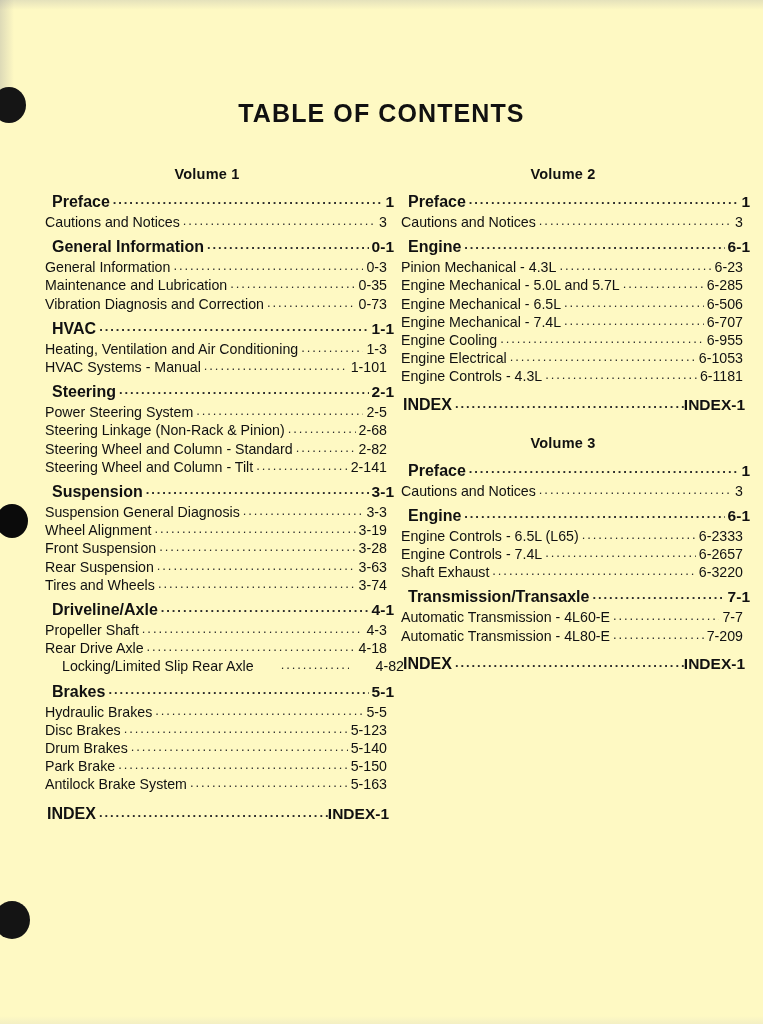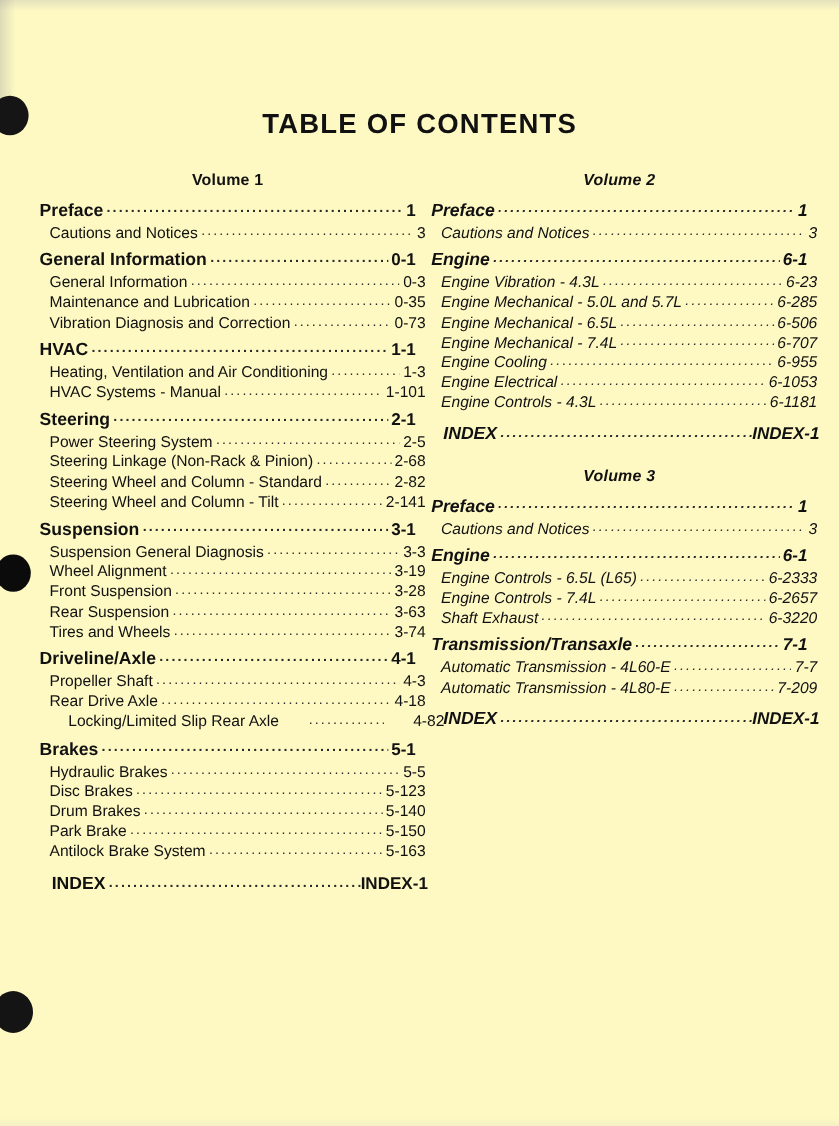--- a/index.html
+++ b/index.html
@@ -63,24 +63,24 @@
   }
 
   .columns {
     position: absolute;
     top: 156px;
     left: 0;
     width: 763px;
   }
   .col {
     position: absolute;
-    top: 0;
+    top: 10px;
   }
   .col-left  { left: 36px;  width: 342px; }
-  .col-right { left: 392px; width: 342px; font-style: italic; }
+  .col-right { left: 392px; width: 342px; }
 
   .vol-head {
     text-align: center;
     font-size: 14.5px;
     font-weight: bold;
     letter-spacing: 0.2px;
     margin-bottom: 12px;
   }
   .vol-block + .vol-block { margin-top: 22px; }
 
@@ -113,20 +113,21 @@
   .row .pageno {
     flex: 0 0 auto;
     text-align: right;
   }
 
   
   .row.head {
     font-size: 16px;
     font-weight: bold;
     margin-bottom: 5px;
+    margin-left: 16px;
   }
   .row.head .pageno { font-size: 15.5px; }
   .row.head .leader { top: -3px; }
 
   
   .row.sub {
     font-size: 14.2px;
     padding-left: 9px;
     margin-bottom: 4px;
   }
@@ -362,21 +363,21 @@
               <span class="pageno">3</span>
             </div>
           </div>
           <div class="group">
             <div class="row head">
               <span class="label">Engine</span>
               <span class="leader"></span>
               <span class="pageno">6-1</span>
             </div>
             <div class="row sub">
-              <span class="label">Engine Vibration - 4.3L</span>
+              <span class="label">Pinion Mechanical - 4.3L</span>
               <span class="leader"></span>
               <span class="pageno">6-23</span>
             </div>
             <div class="row sub">
               <span class="label">Engine Mechanical - 5.0L and 5.7L</span>
               <span class="leader"></span>
               <span class="pageno">6-285</span>
             </div>
             <div class="row sub">
               <span class="label">Engine Mechanical - 6.5L</span>

